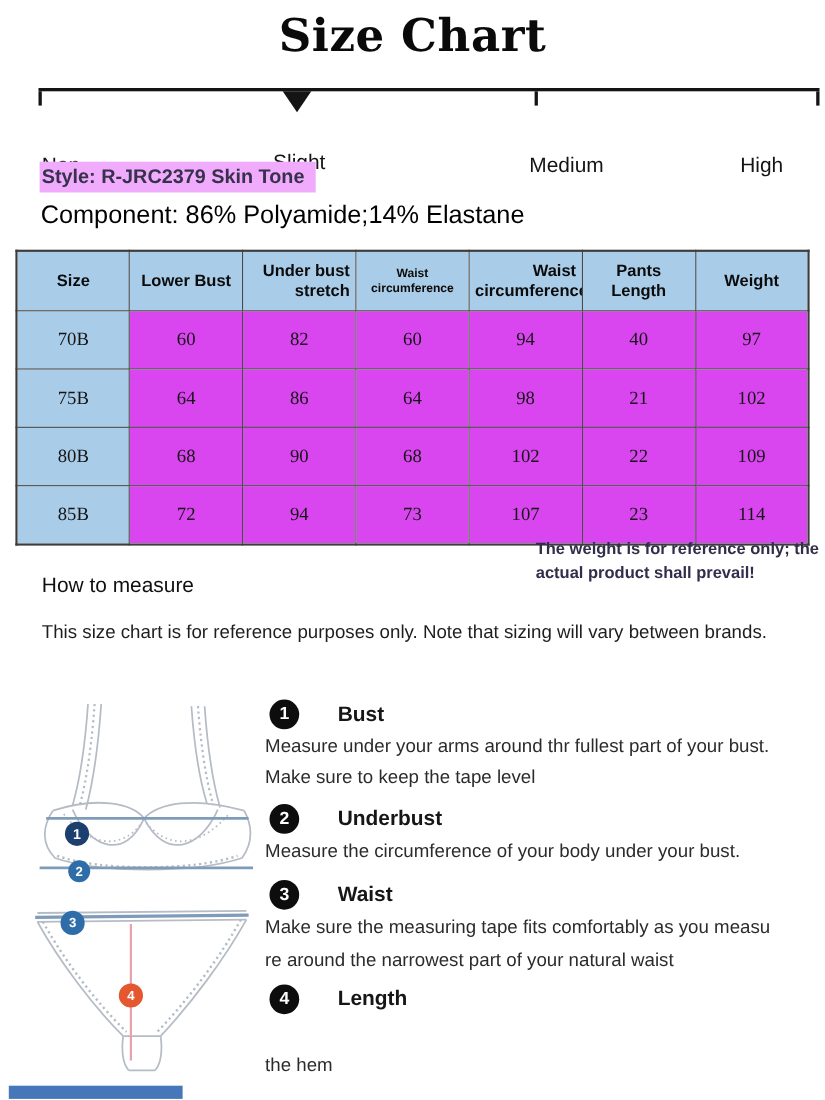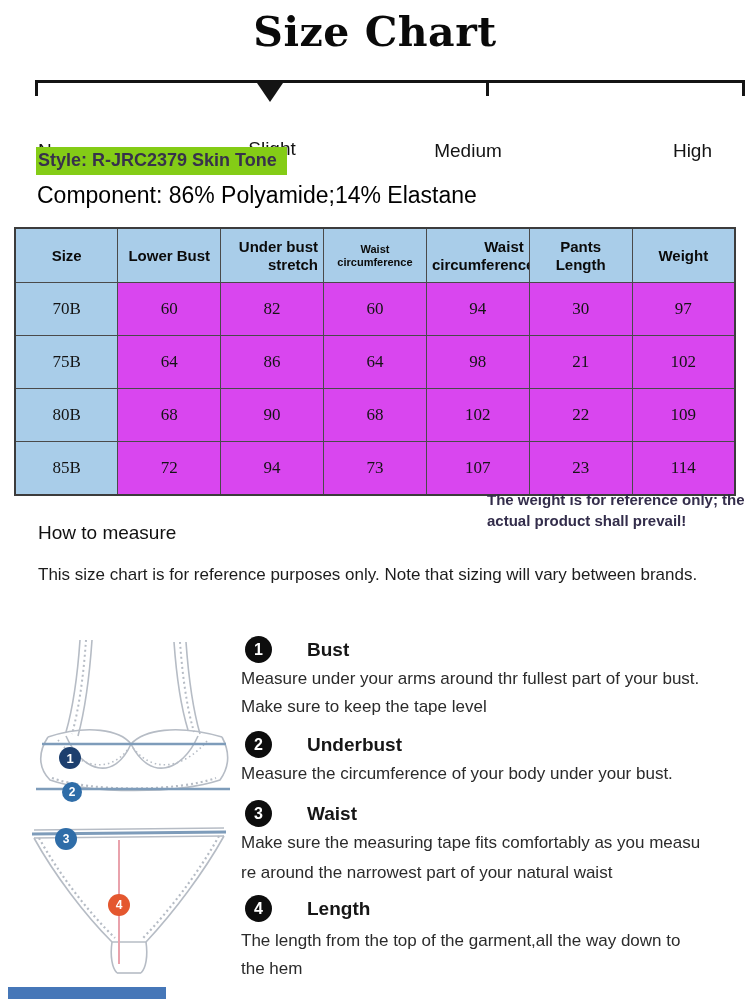--- a/index.html
+++ b/index.html
@@ -12,25 +12,25 @@
 
   
   .scale-line{position:absolute;left:35px;top:80px;width:710px;height:3px;background:#141414;}
   .tick{position:absolute;top:83px;width:3px;height:13px;background:#141414;}
   .tick.t-left{left:35px}.tick.t-mid{left:486px}.tick.t-right{left:742px}
   .marker-tri{position:absolute;top:83px;left:257px;width:0;height:0;
               border-left:13px solid transparent;border-right:13px solid transparent;border-top:19px solid #141414;}
   .scale-label{position:absolute;top:108px;font-size:19px;color:#141414;white-space:nowrap;margin-top:32px;}
   .lbl-non{left:38px}
   .lbl-slight{left:272px;transform:translateX(-50%);top:106px;}
-  .lbl-medium{left:468px;transform:translateX(-50%)}
+  .lbl-medium{left:515px;transform:translateX(-50%)}
   .lbl-high{left:712px;transform:translateX(-100%)}
 
   
-  .style-line{position:absolute;left:36px;top:147px;background:#84cc16;color:#37314b;
+  .style-line{position:absolute;left:36px;top:147px;background:#f0abfc;color:#37314b;
               font-size:18px;font-weight:700;padding:3px 10px 4px 2px;white-space:nowrap;}
   .component-line{position:absolute;left:37px;top:182px;font-size:23px;color:#000;white-space:nowrap;}
 
   
   table.size{position:absolute;left:14px;top:227px;width:722px;border-collapse:collapse;
              table-layout:fixed;border:2px solid #3c3c3c;}
   .size th,.size td{border:1px solid #4a4a4a;overflow:hidden;}
   .size th{background:#a9cde9;font-size:15px;font-weight:700;color:#0b0b0b;height:49px;
            padding:2px 5px;text-align:center;line-height:1.15;}
   .size th.al{text-align:right;}
@@ -95,21 +95,21 @@
         <th>Weight</th>
       </tr>
     </thead>
     <tbody>
       <tr>
         <td class="size-col">70B</td>
         <td>60</td>
         <td>82</td>
         <td>60</td>
         <td>94</td>
-        <td>30</td>
+        <td>40</td>
         <td>97</td>
       </tr>
       <tr>
         <td class="size-col">75B</td>
         <td>64</td>
         <td>86</td>
         <td>64</td>
         <td>98</td>
         <td>21</td>
         <td>102</td>
@@ -152,21 +152,20 @@
   <div class="mi-title t2">Underbust</div>
   <div class="mi-line l2a">Measure the circumference of your body under your bust.</div>
 
   <div class="badge b3">3</div>
   <div class="mi-title t3">Waist</div>
   <div class="mi-line l3a">Make sure the measuring tape fits comfortably as you measu</div>
   <div class="mi-line l3b">re around the narrowest part of your natural waist</div>
 
   <div class="badge b4">4</div>
   <div class="mi-title t4">Length</div>
-  <div class="mi-line l4a">The length from the top of the garment,all the way down to</div>
   <div class="mi-line l4b">the hem</div>
 
   <svg class="bra-svg" width="205" height="182" viewBox="0 0 205 182">
     <g fill="none" stroke="#b6bcc5" stroke-width="1.6">
       <path d="M52,6 C50,35 46,70 38,98"></path>
       <path d="M64,6 C62,35 58,72 50,102"></path>
       <path d="M58,6 C56,35 52,71 44,100" stroke-dasharray="2 3" stroke-width="2"></path>
       <path d="M146,8 C148,36 152,70 160,96"></path>
       <path d="M158,8 C160,36 164,72 172,100"></path>
       <path d="M152,8 C154,36 158,71 166,98" stroke-dasharray="2 3" stroke-width="2"></path>

